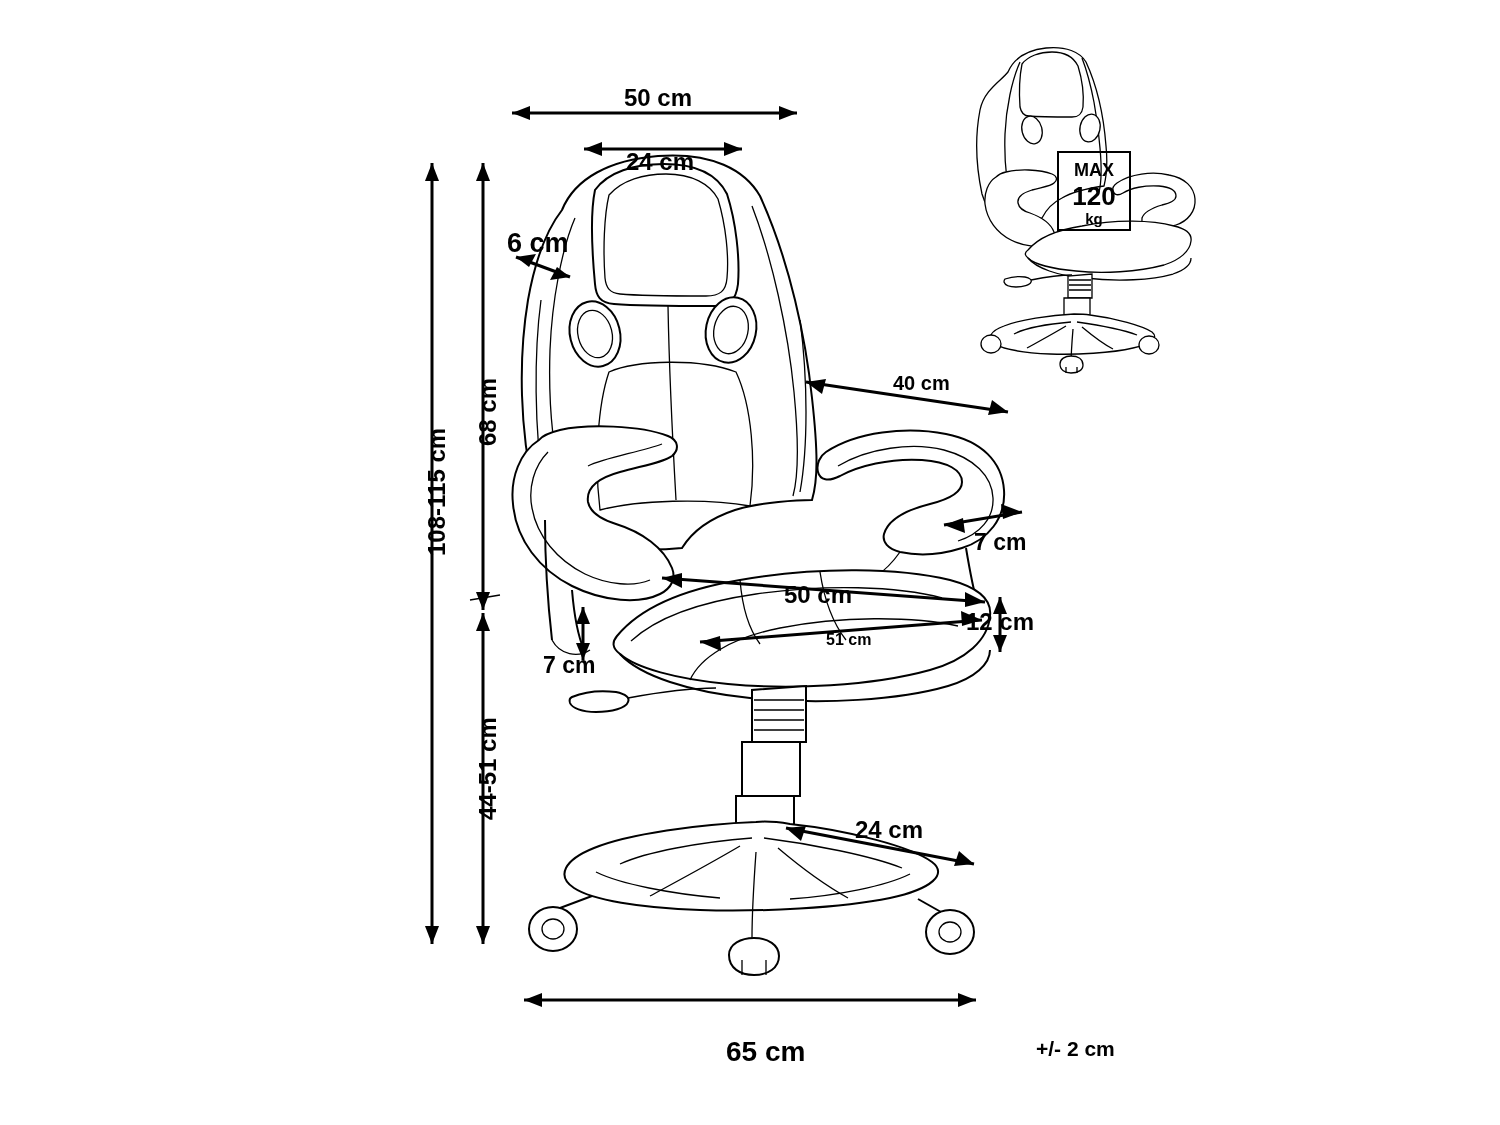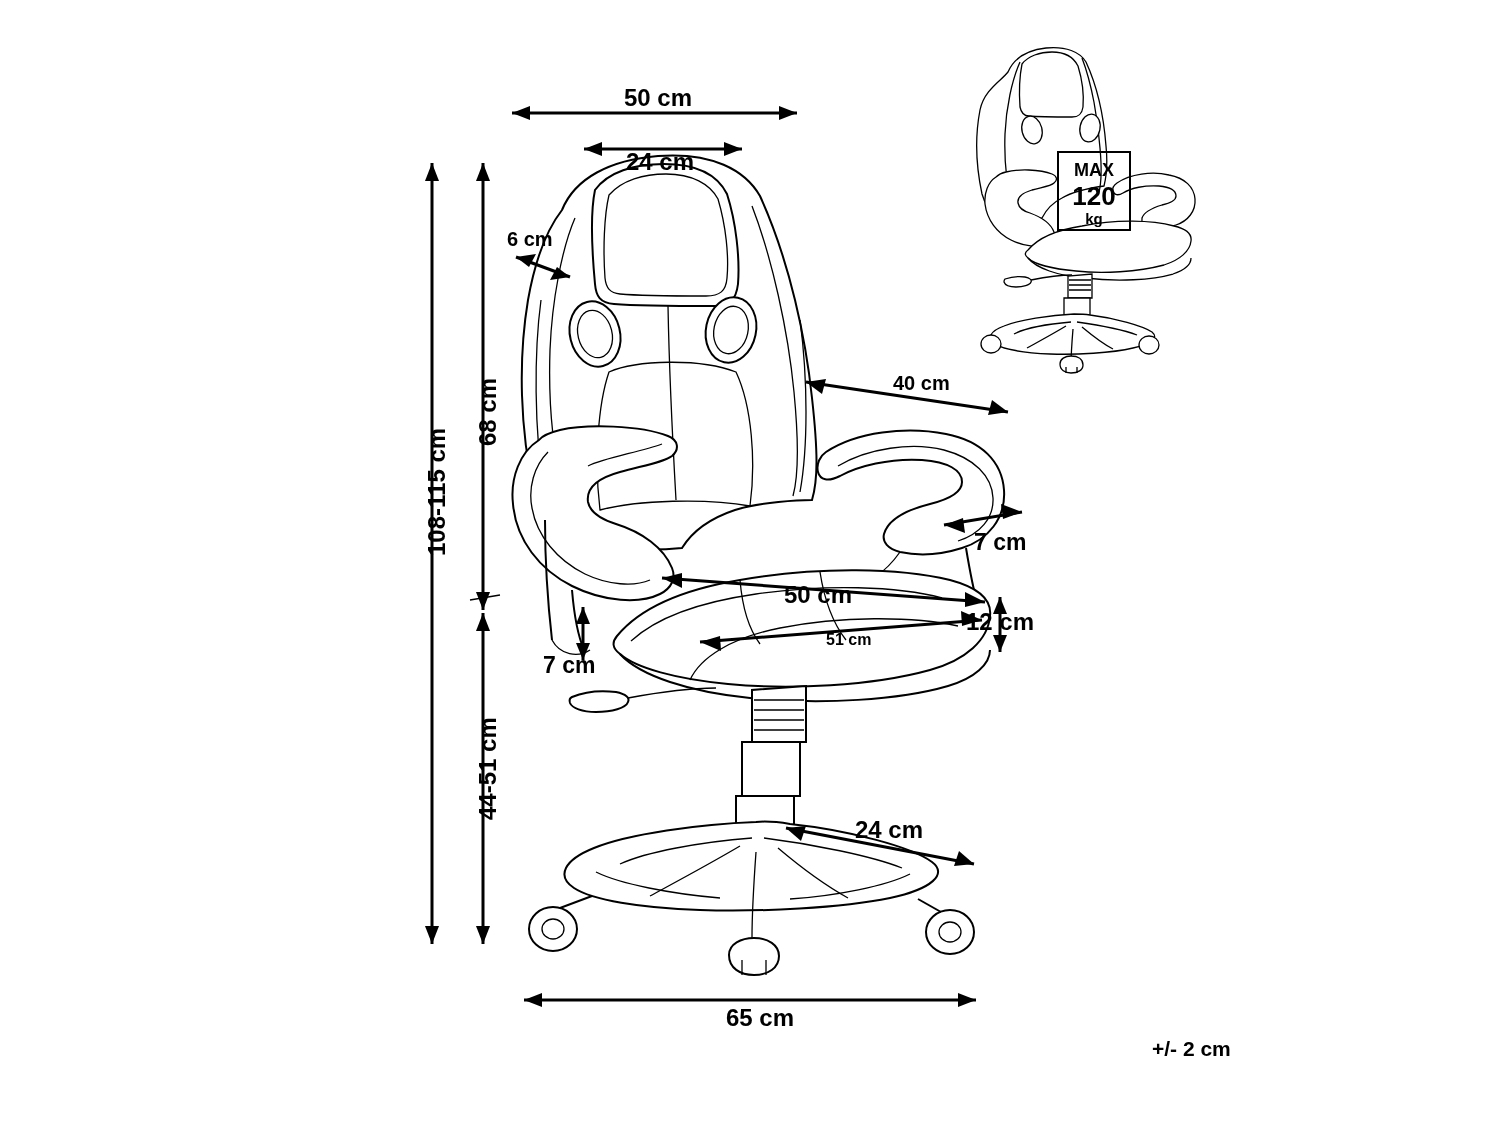--- a/index.html
+++ b/index.html
@@ -298,21 +298,21 @@
       <text class="maxbox-text" x="1094" y="176" font-size="18" text-anchor="middle">MAX</text>
       <text class="maxbox-text" x="1094" y="205" font-size="26" text-anchor="middle">120</text>
       <text class="maxbox-text" x="1094" y="224" font-size="15" text-anchor="middle">kg</text>
     </g>
   </svg>
 
   <div class="dim-label" style="left:624px; top:84px; font-size:24px;">50 cm</div>
 
   <div class="dim-label" style="left:626px; top:120px; font-size:24px;margin-top:28px;">24 cm</div>
 
-  <div class="dim-label" style="left:507px; top:228px; font-size:20px;">6 cm</div>
+  <div class="dim-label" style="left:507px; top:228px; font-size:27px;">6 cm</div>
 
   <div class="dim-label vert" style="left:474px; top:446px; font-size:24px; transform:rotate(-90deg);">68 cm</div>
 
   <div class="dim-label vert" style="left:423px; top:556px; font-size:24px; transform:rotate(-90deg);">108-115 cm</div>
 
   <div class="dim-label vert" style="left:474px; top:820px; font-size:24px; transform:rotate(-90deg);">44-51 cm</div>
 
   <div class="dim-label" style="left:872px; top:372px; font-size:20px;margin-left:21px;">40 cm</div>
 
   <div class="dim-label" style="left:974px; top:529px; font-size:23px;">7 cm</div>
@@ -320,17 +320,17 @@
   <div class="dim-label" style="left:784px; top:581px; font-size:24px;">50 cm</div>
 
   <div class="dim-label" style="left:826px; top:631px; font-size:16px;">51 cm</div>
 
   <div class="dim-label" style="left:966px; top:608px; font-size:24px;">12 cm</div>
 
   <div class="dim-label" style="left:543px; top:652px; font-size:23px;">7 cm</div>
 
   <div class="dim-label" style="left:855px; top:816px; font-size:24px;">24 cm</div>
 
-  <div class="dim-label" style="left:726px; top:1004px; font-size:24px;">65 cm</div>
-
-  <div class="tol" style="left:1152px; top:1037px;">+/- 2 cm</div>
+  <div class="dim-label" style="left:726px; top:1036px; font-size:28px;">65 cm</div>
+
+  <div class="tol" style="left:1036px; top:1037px;">+/- 2 cm</div>
 
 </div>
 
 </body></html>

